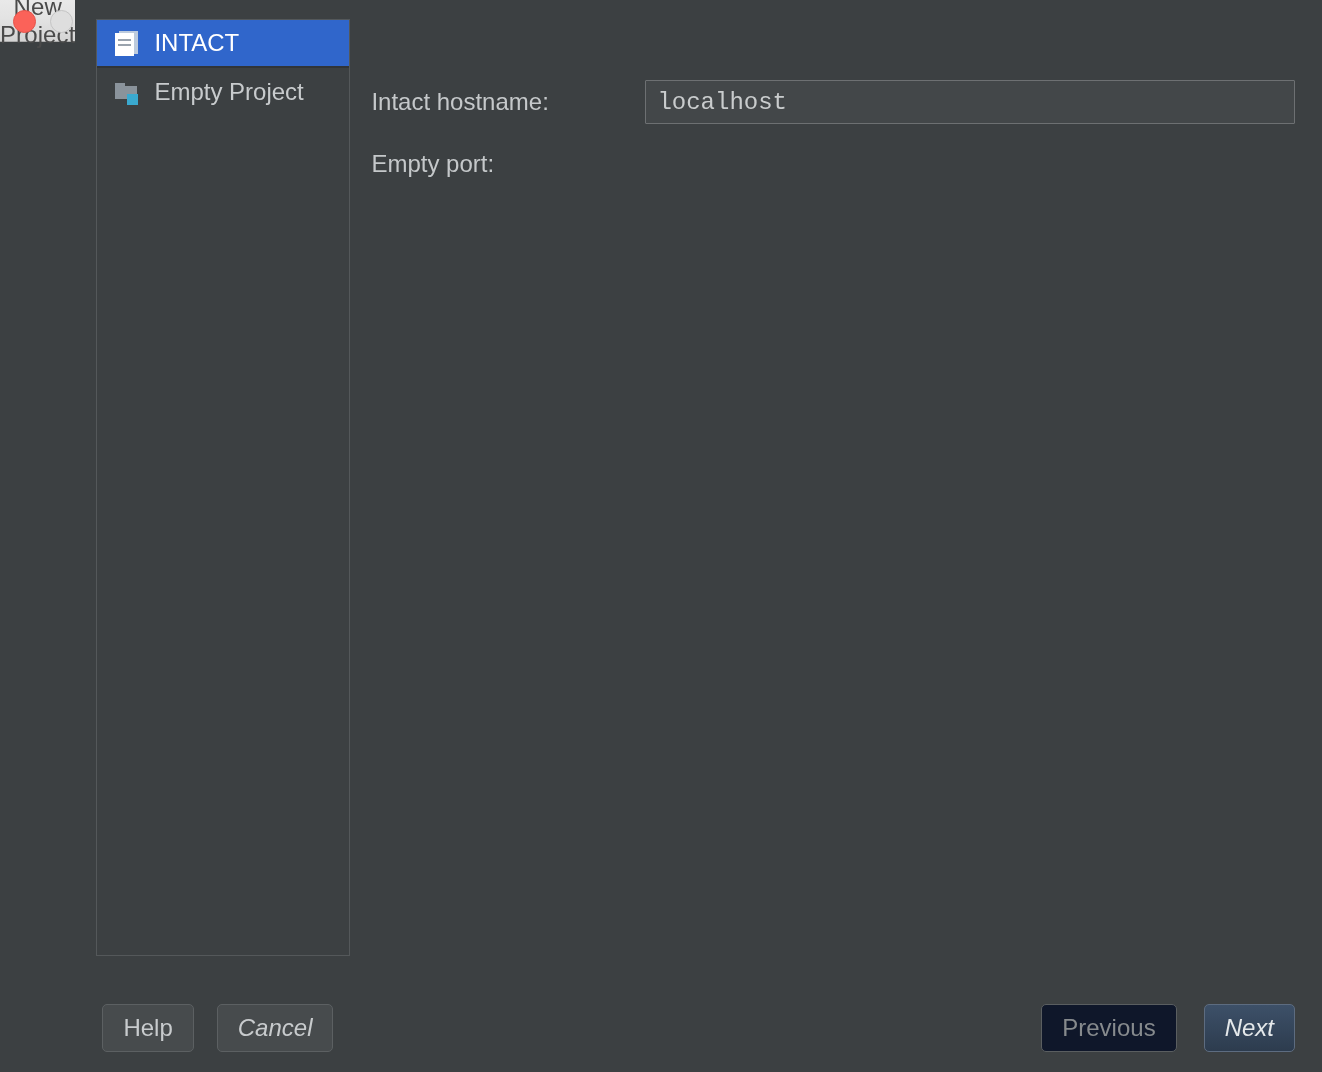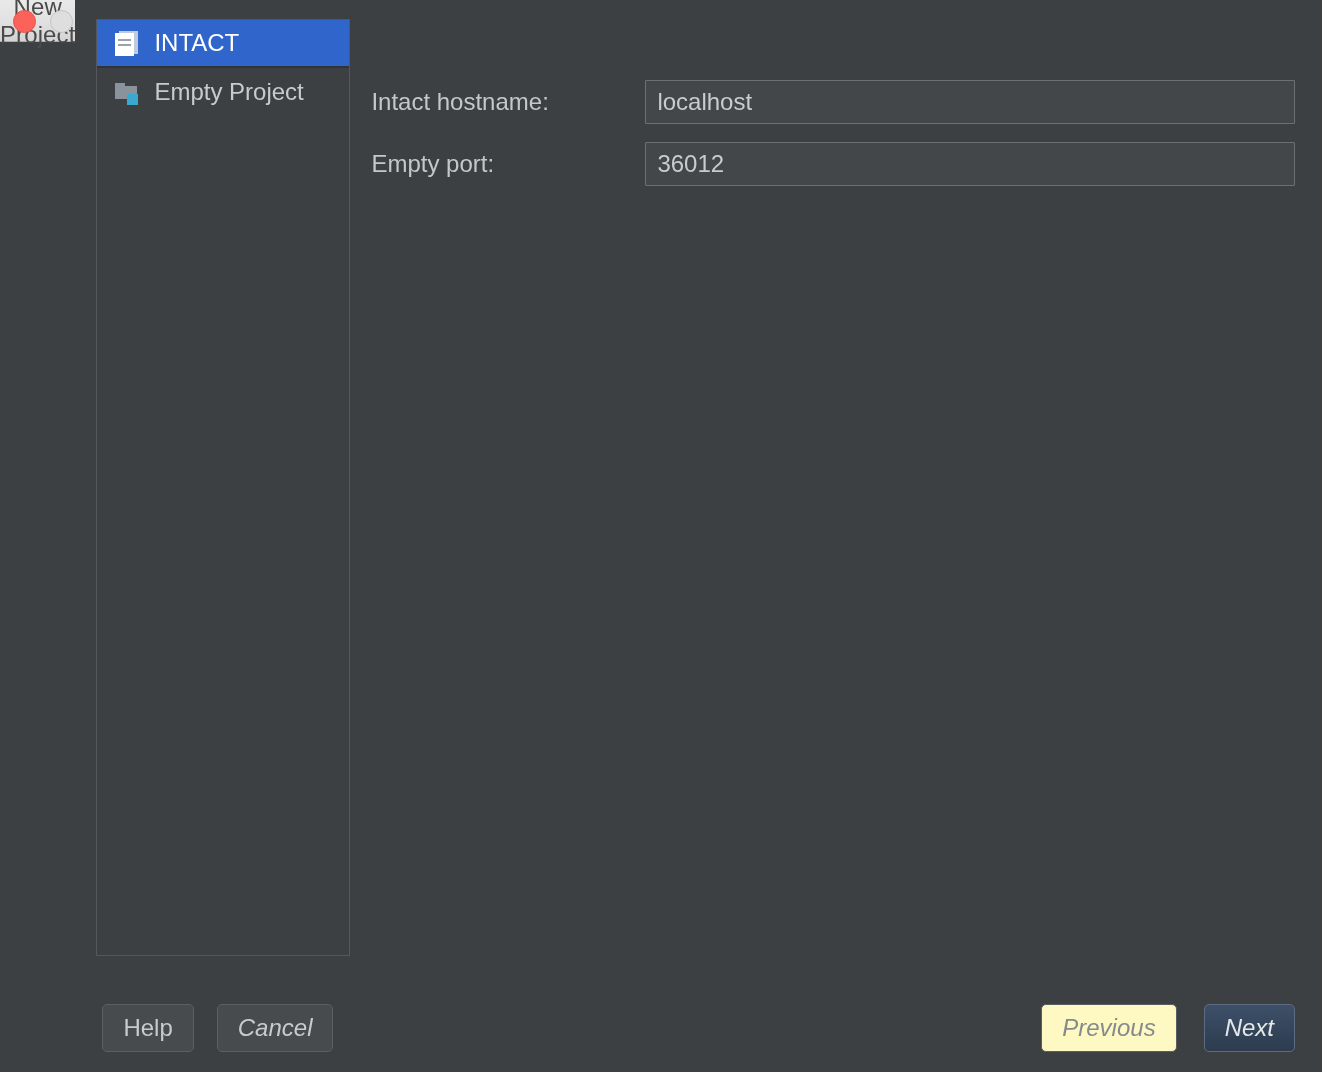--- a/index.html
+++ b/index.html
@@ -172,21 +172,21 @@
     color: #c5c8ca;
     user-select: none;
   }
   .form-input {
     flex: 1 1 auto;
     height: 44px;
     background: #434749;
     border: 1px solid #6d7072;
     box-sizing: border-box;
     color: #c9cccd;
-    font-family: Liberation Sans, sans-serif;
+    font-family: Liberation Mono, monospace;
     font-size: 24px;
     padding: 0 11px;
     outline: none;
     border-radius: 1px;
   }
   .form-input::placeholder { color: #83878a; }
 
   
   .footer {
     position: absolute;
@@ -210,23 +210,22 @@
     color: #c8cbcd;
     font-family: "Liberation Sans", sans-serif;
     font-size: 24px;
     cursor: default;
     box-sizing: border-box;
     line-height: 1;
   }
   .btn + .btn { margin-left: 23px; font-style: italic; }
   .btn.disabled {
     color: #868a8d;
-    background: #fef9c3;
+    background: #0f172a;
     border: 1px solid #5a5e60;
-    font-style: italic;
   }
   .btn.primary {
     background: linear-gradient(to bottom, #3d5068 0%, #34455a 55%, #2d3c4e 100%);
     border: 1px solid #5d6c80;
     color: #e4e8ea;
     margin-left: 27px;
   }
 </style>
 </head>
 <body>
@@ -269,21 +268,20 @@
 
     <div class="form">
 
       <div class="form-row">
         <div class="form-label">Intact hostname:</div>
         <input class="form-input" type="text" value="localhost" style="">
       </div>
 
       <div class="form-row">
         <div class="form-label">Empty port:</div>
-        <input class="form-input" type="text" value="36012" style="">
       </div>
 
     </div>
 
     <div class="footer">
       <button class="btn">Help</button>
       <button class="btn">Cancel</button>
       <div class="spacer"></div>
       <button class="btn disabled">Previous</button>
       <button class="btn primary">Next</button>

